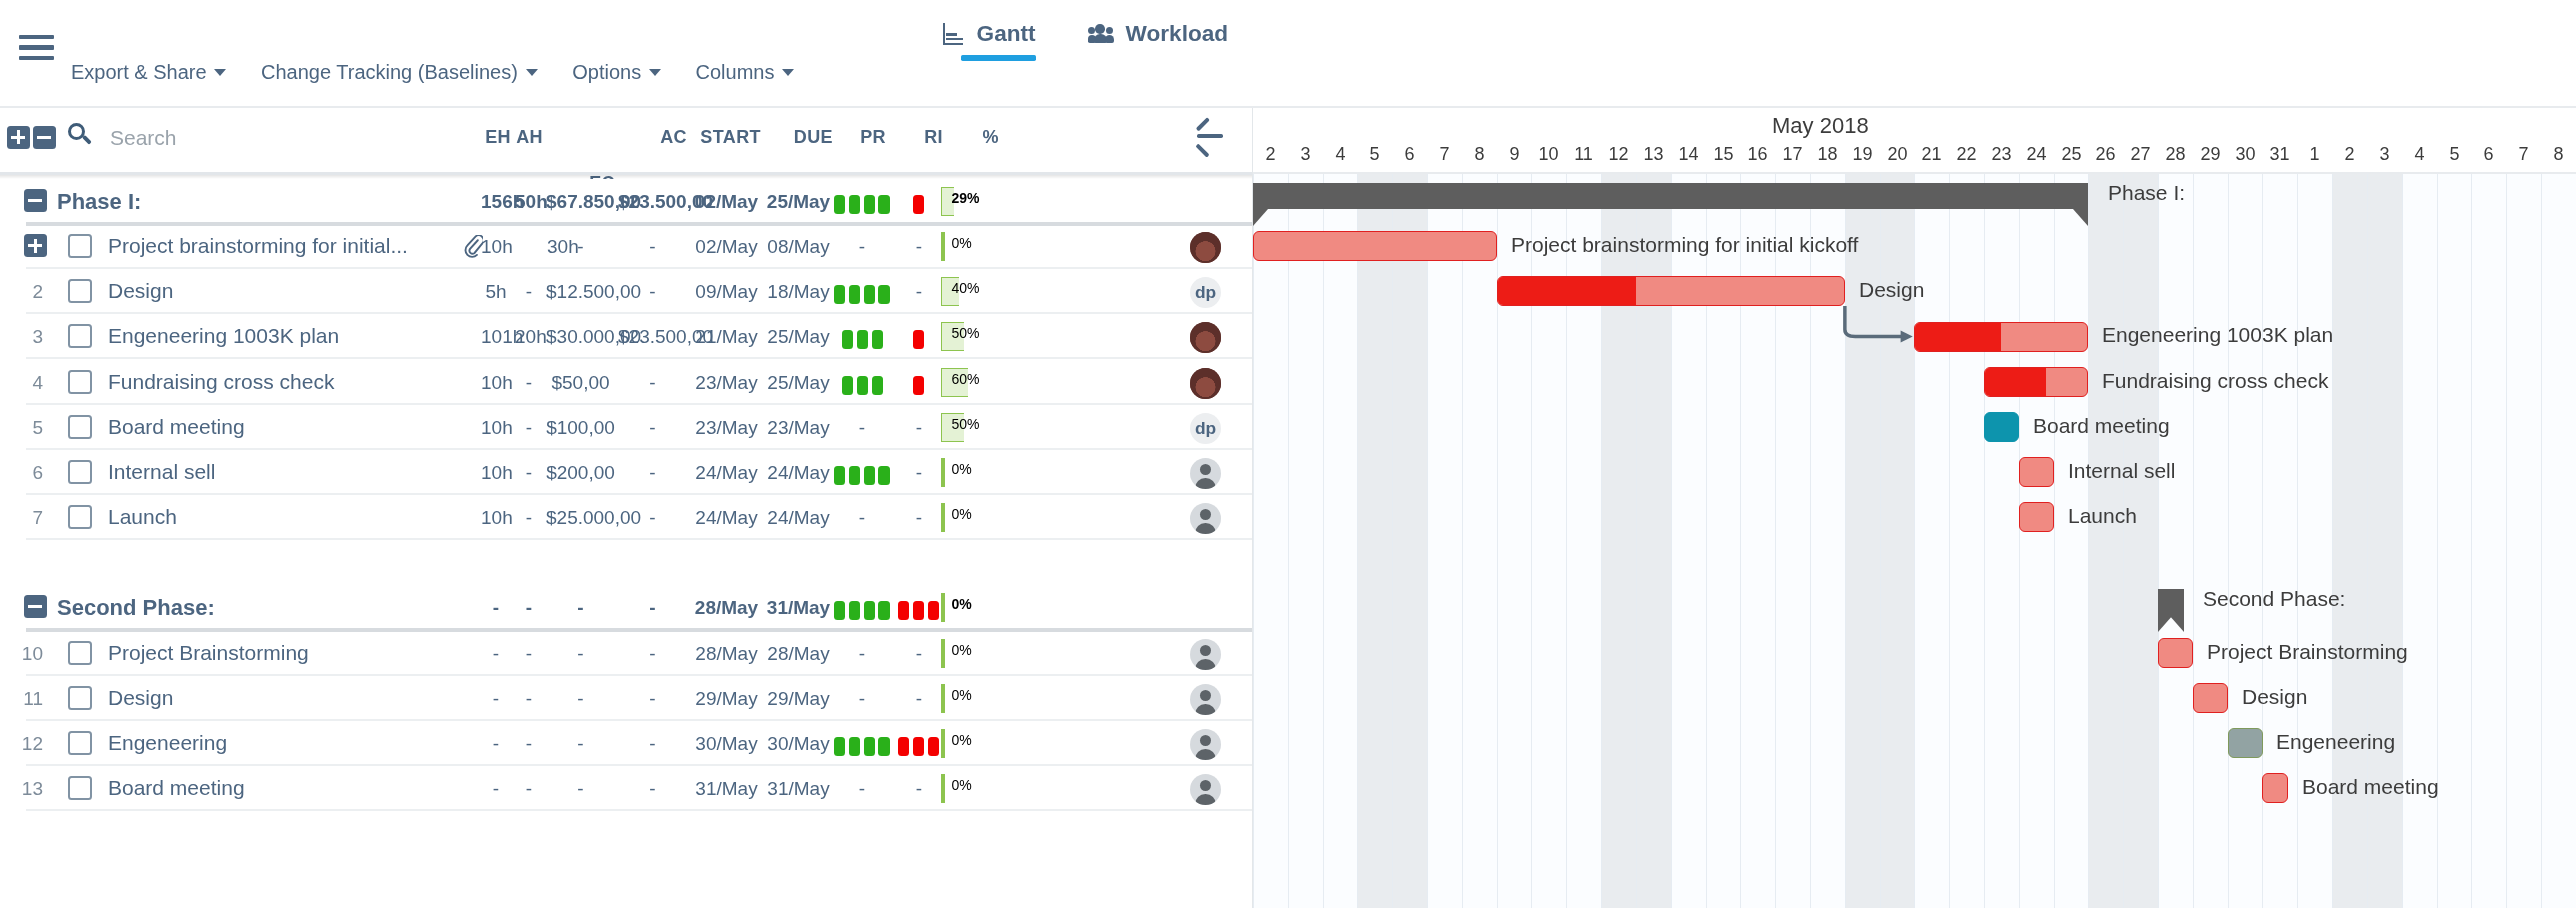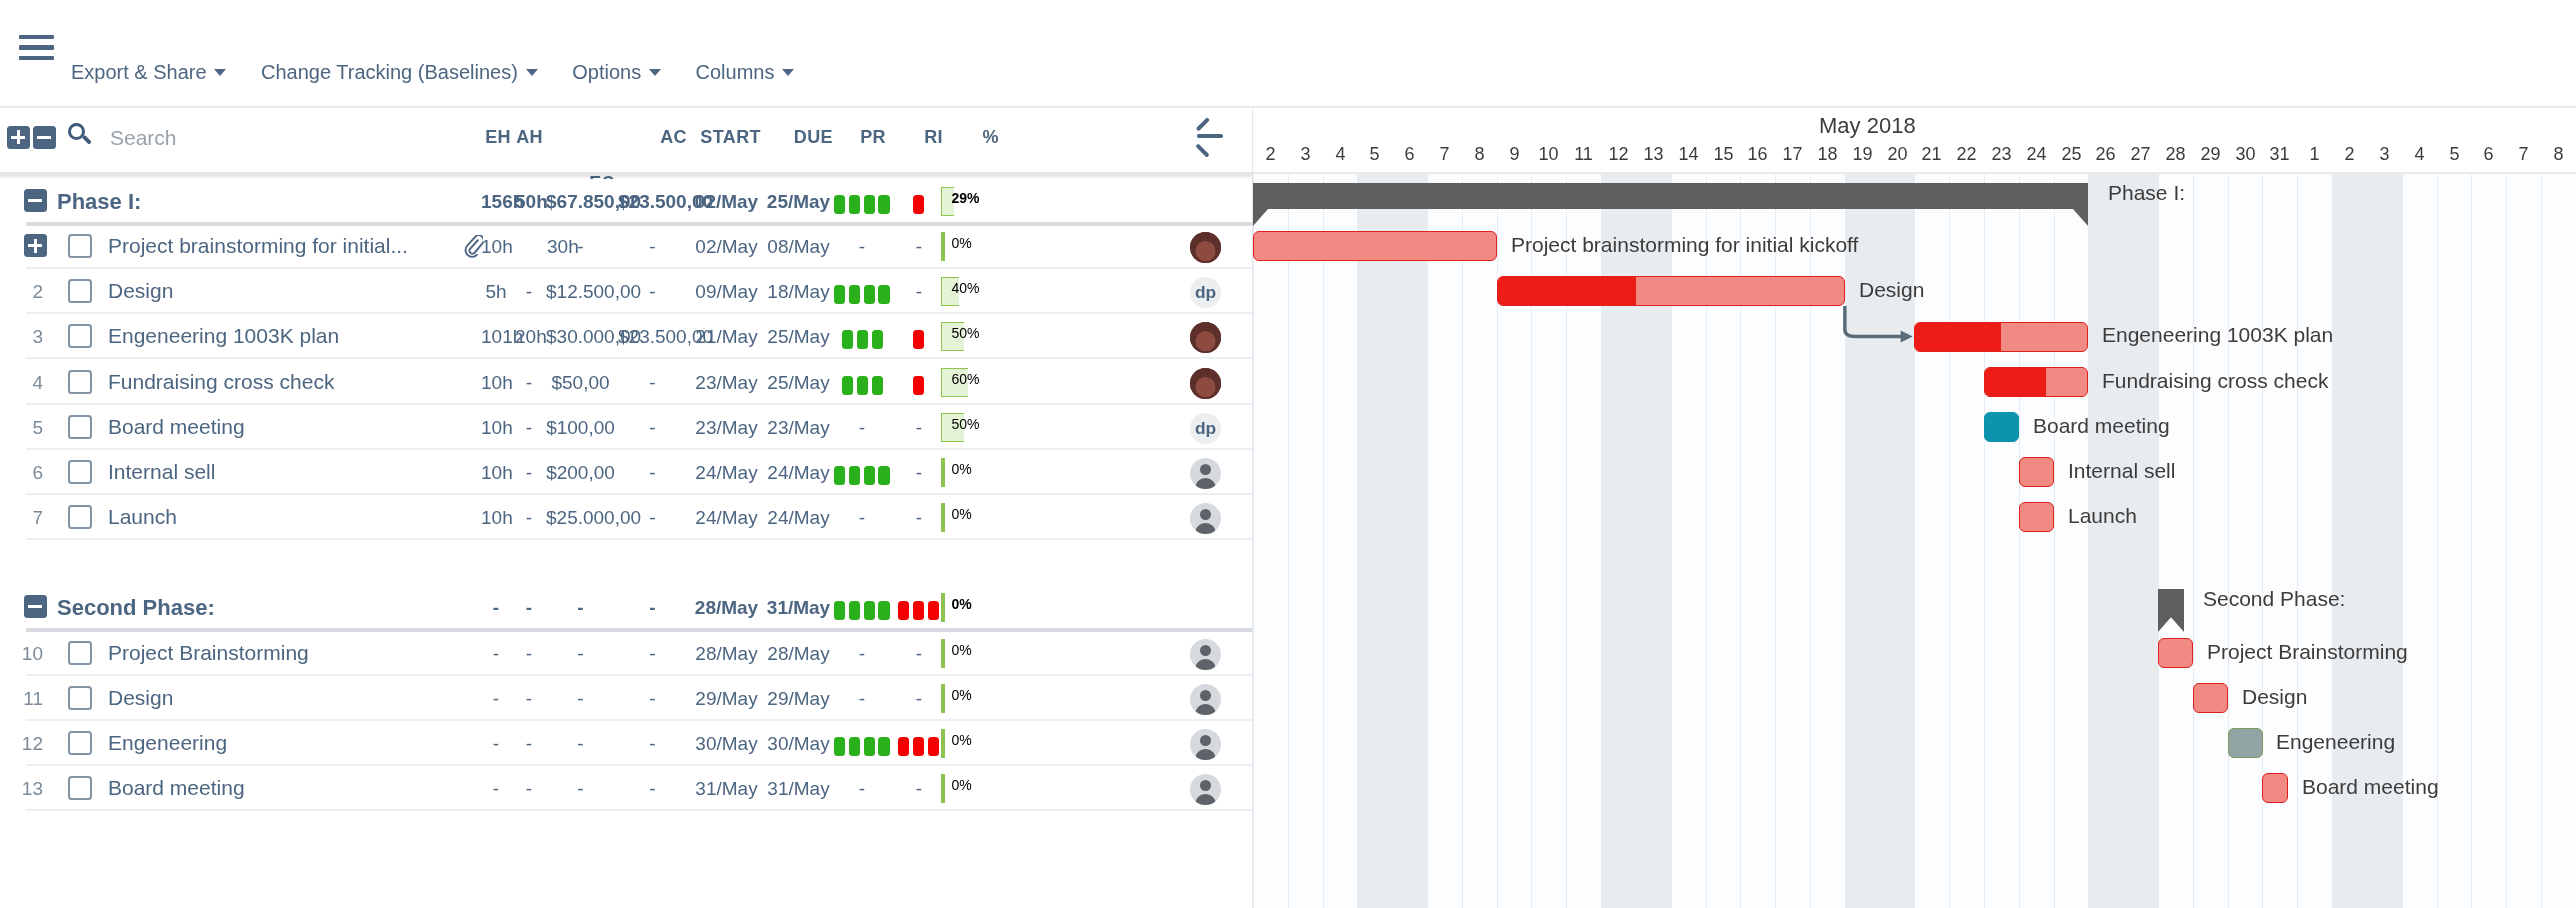--- a/index.html
+++ b/index.html
@@ -186,20 +186,44 @@
         <div class="menu-item">
           <span>Options</span>
           <span class="caret"></span>
         </div>
         <div class="menu-item">
           <span>Columns</span>
           <span class="caret"></span>
         </div>
       </div>
 
+    <div class="tabs">
+      <div class="tab active">
+        <span class="gantt-ico">
+          <b></b>
+            <u></u>
+            <i></i>
+            <i></i>
+            <i></i>
+            <i></i>
+        </span>
+        <span class="tab-label">Gantt</span>
+      </div>
+      <div class="tab">
+        <span class="people-ico">
+          <span class="h" style="left:7.8px;top:0.9px;width:9.6px;height:9.6px;"></span>
+          <span class="b" style="left:6px;top:10.4px;width:13px;height:9.6px;"></span>
+          <span class="h" style="left:0px;top:3.5px;width:7px;height:7px;"></span>
+          <span class="b" style="left:0px;top:11.3px;width:8.7px;height:7.8px;"></span>
+          <span class="h" style="left:18px;top:3.5px;width:7px;height:7px;"></span>
+          <span class="b" style="left:17.4px;top:11.3px;width:8.7px;height:7.8px;"></span>
+        </span>
+        <span class="tab-label">Workload</span>
+      </div>
+    </div>
     <div class="topbar-sep"></div>
   </div>
 
   <div class="gridhead"></div>
   <div class="gh-plus">
     <span class="sgn v"></span>
       <span class="sgn hh"></span>
   </div>
   <div class="gh-minus">
     <span class="sgn hh"></span>
@@ -577,21 +601,21 @@
         <div class="gcol line" style="left: 1079px;"></div>
         <div class="gcol shade" style="left: 1114px; width: 35px;"></div>
         <div class="gcol line" style="left: 1114px;"></div>
         <div class="gcol line" style="left: 1149px;"></div>
         <div class="gcol line" style="left: 1184px;"></div>
         <div class="gcol line" style="left: 1218px;"></div>
         <div class="gcol line" style="left: 1253px;"></div>
         <div class="gcol line" style="left: 1288px;"></div>
       </div>
     <div class="gantt-head">
-      <div class="month-label" style="left:519px;margin-left:47px;">May 2018</div>
+      <div class="month-label" style="left:519px;">May 2018</div>
       <div id="dayticks">
           <div class="daytick" style="left: 0px; width: 35px;">2</div>
           <div class="daytick" style="left: 35px; width: 35px;">3</div>
           <div class="daytick" style="left: 70px; width: 35px;">4</div>
           <div class="daytick" style="left: 104px; width: 35px;">5</div>
           <div class="daytick" style="left: 139px; width: 35px;">6</div>
           <div class="daytick" style="left: 174px; width: 35px;">7</div>
           <div class="daytick" style="left: 209px; width: 35px;">8</div>
           <div class="daytick" style="left: 244px; width: 35px;">9</div>
           <div class="daytick" style="left: 278px; width: 35px;">10</div>

